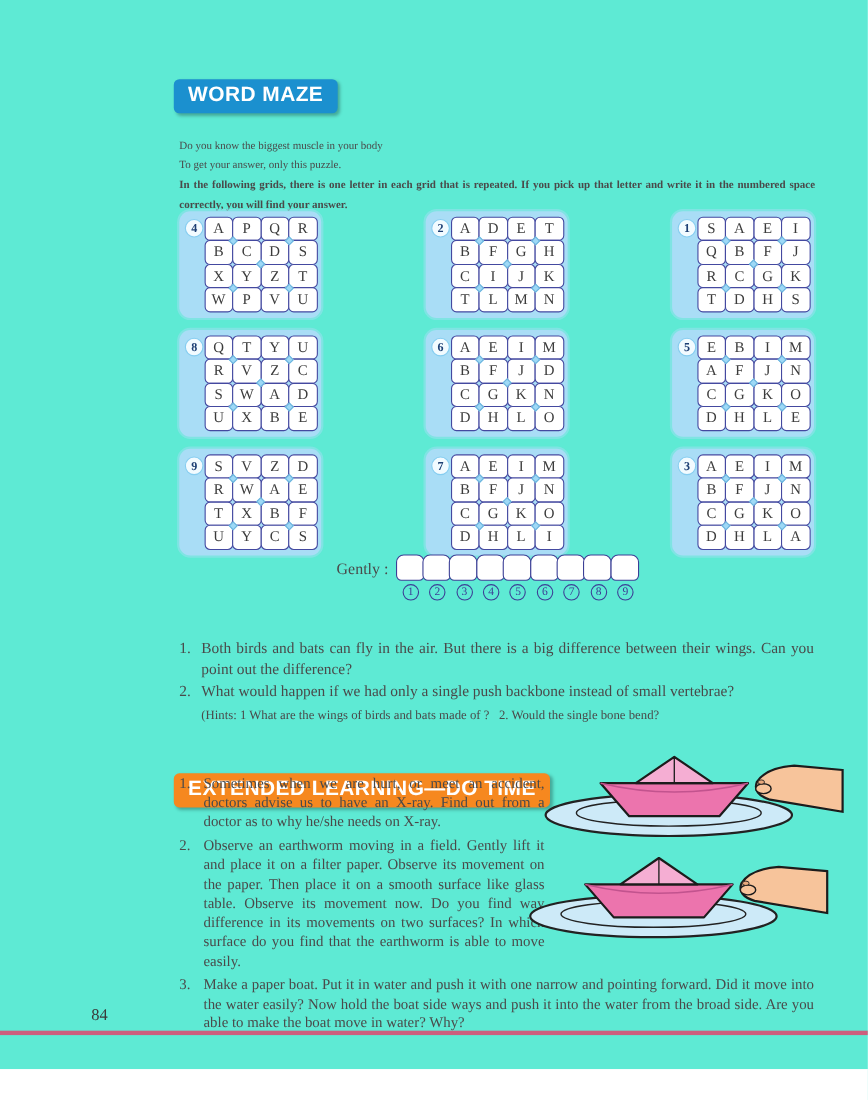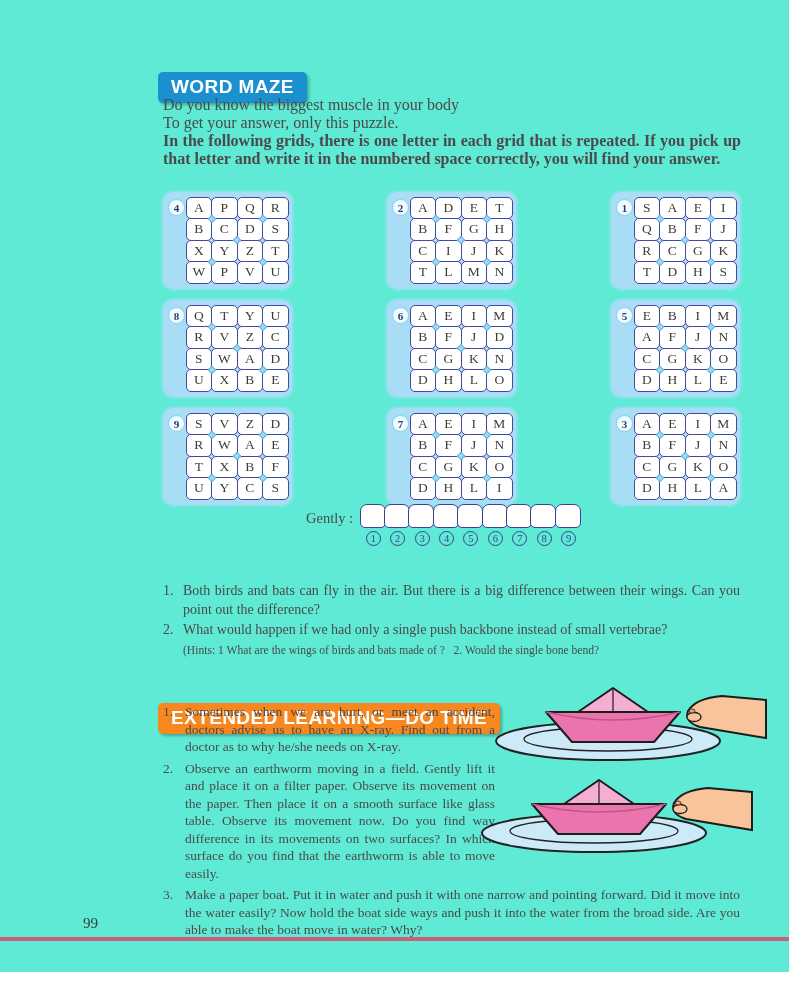--- a/index.html
+++ b/index.html
@@ -11,21 +11,21 @@
   .banner {
     position:absolute; color:#fff; font-family:"Liberation Sans", sans-serif;
     font-weight:700; font-size:19px; letter-spacing:0.4px;
     padding:4px 13px 5px; border-radius:5px; white-space:nowrap;
     box-shadow:2px 2px 3px rgba(0,0,0,0.28);
   }
   .banner-wordmaze { left:158px; top:72px;  background:var(--word-maze-banner,#1b90cf); }
   .banner-hots     { left:158px; top:546px; background:var(--hots-banner,#a0188c); }
   .banner-ext      { left:158px; top:703px; background:var(--extended-banner,#f6881f); }
 
-  .intro { position:absolute; left:163px; top:96px; width:578px; font-size:16px; line-height:18px; text-align:justify; }
+  .intro { position:absolute; left:163px; top:124px; width:578px; font-size:10px; line-height:18px; text-align:justify; }
   .intro p[data-last="true"] { text-align:justify;font-weight:bold; }
 
   .grids {
     position:absolute; left:163px; top:192px; width:577px;
     display:grid; grid-template-columns:repeat(3,129px);
     justify-content:space-between; row-gap:11px;
   }
   .grid-panel { position:relative; width:129px; height:97px; background:var(--grid-panel,#a9ddf6); border-radius:10px; box-shadow:0 0 0 2px rgba(169,221,246,0.45); }
   .grid-num {
     position:absolute; left:5px; top:7px; width:17px; height:17px; border-radius:50%;
@@ -396,16 +396,16 @@
           <path d="M298,14 L254,10 Q228,12 220,25 Q216,36 232,41 L298,52 Z" fill="#f7c49b" stroke="#1c1c1c" stroke-width="2"></path>
           <ellipse cx="226" cy="31" rx="7" ry="4.5" fill="#f7c49b" stroke="#1c1c1c" stroke-width="1.3"></ellipse>
           <ellipse cx="224" cy="25" rx="3" ry="2" fill="#e8a87c" stroke="#1c1c1c" stroke-width="0.8"></ellipse>
         </g>
       </defs>
       <use href="#boatgrp" x="0" y="0"></use>
       <use href="#boatgrp" x="-14" y="92"></use>
     </svg>
   </div>
 
-  <div class="page-num">99</div>
+  <div class="page-num">84</div>
   <div class="bottom-rule"></div>
 
 </div>
 
 </body></html>

